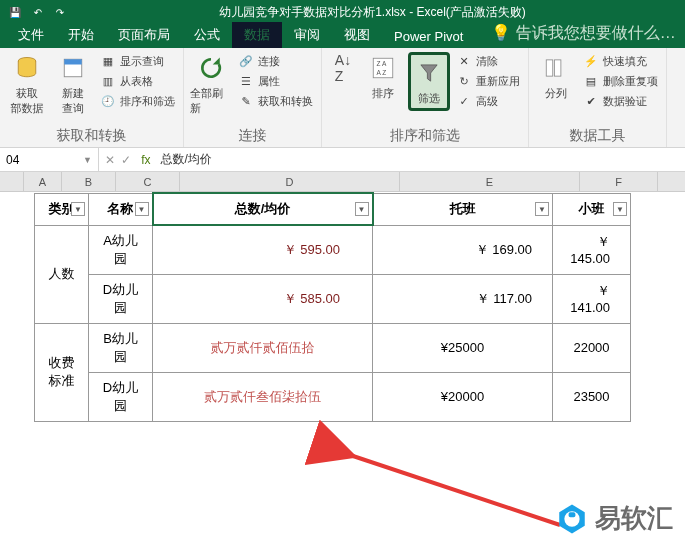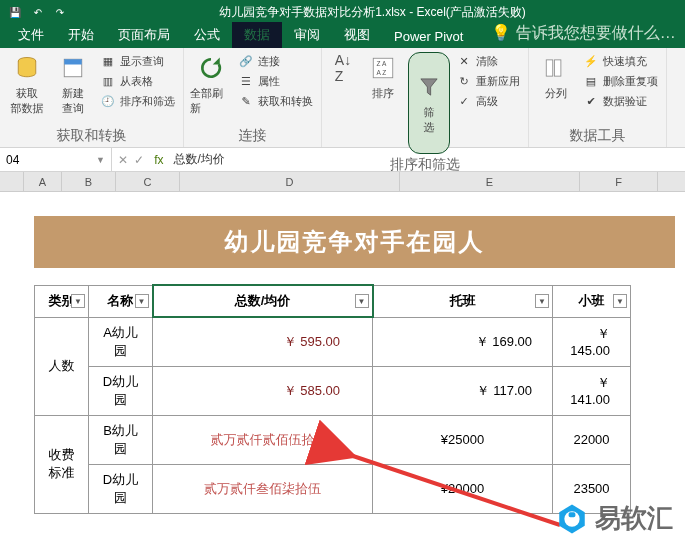--- a/index.html
+++ b/index.html
@@ -23,21 +23,21 @@
 .group-content { display: flex; gap: 4px; align-items: flex-start; flex: 1; }
 .group-label { text-align: center; font-size: 14px; color: #666; padding-top: 2px; }
 .big-btn { display: flex; flex-direction: column; align-items: center; width: 42px; cursor: pointer; font-size: 11px; color: #444; }
 .big-btn .icon { width: 32px; height: 32px; margin-bottom: 2px; display: flex; align-items: center; justify-content: center; }
 .small-stack { display: flex; flex-direction: column; gap: 2px; }
 .small-btn { display: flex; align-items: center; gap: 4px; font-size: 11px; color: #444; cursor: pointer; white-space: nowrap; padding: 1px 2px; }
 .small-btn .icon { width: 16px; height: 16px; display: inline-flex; align-items: center; justify-content: center; }
 
 
 .formula-bar { display: flex; align-items: center; border-bottom: 1px solid #d4d4d4; height: 24px; background: #fff; }
-.name-box { width: 112px; border-right: 1px solid #d4d4d4; padding: 0 6px; font-size: 12px; height: 100%; display: flex; align-items: center; gap: 45px; }
+.name-box { width: 99px; border-right: 1px solid #d4d4d4; padding: 0 6px; font-size: 12px; height: 100%; display: flex; align-items: center; gap: 45px; }
 .name-box .dd { margin-left: auto; color: #888; font-size: 9px; }
 .fx-btns { display: flex; gap: 6px; padding: 0 6px; color: #999; }
 .fx-label { color: #4d7c0f; padding: 0 4px; }
 .formula-input { flex: 1; padding: 0 6px; font-size: 12px; color: #333; }
 
 
 .col-headers { display: flex; height: 20px; background: #e6e6e6; border-bottom: 1px solid #ccc; }
 .row-head-spacer { width: 24px; border-right: 1px solid #ccc; background: #e6e6e6; }
 .col-h { border-right: 1px solid #ccc; text-align: center; font-size: 11px; color: #555; display: flex; align-items: center; justify-content: center; }
 
@@ -175,21 +175,21 @@
       <div class="big-btn">
         <div class="icon">
             <svg viewBox="0 0 32 32" width="26" height="26">
               <rect x="4" y="4" width="24" height="24" fill="#fff" stroke="#888"></rect>
               <text x="8" y="14" font-size="8" fill="#555">Z A</text>
               <text x="8" y="24" font-size="8" fill="#555">A Z</text>
             </svg>
           </div>
         <span>排序</span>
       </div>
-      <div class="big-btn" style="background:#d4e6d4;border:1px solid #14532d;border-radius:12px;padding:18px">
+      <div class="big-btn" style="background:#d4e6d4;border:3px solid #14532d;border-radius:4px;padding:2px">
         <div class="icon">
             <svg viewBox="0 0 32 32" width="26" height="26">
               <path d="M6 6h20l-8 10v10l-4-3v-7z" fill="#888" stroke="#555"></path>
             </svg>
           </div>
         <span>筛选</span>
       </div>
       <div class="small-stack">
         <div class="small-btn">
             <span class="icon">✕</span>
@@ -256,21 +256,20 @@
   <div class="row-head-spacer"></div>
   <div class="col-h" style="width:38px">A</div>
   <div class="col-h" style="width:54px">B</div>
   <div class="col-h" style="width:64px">C</div>
   <div class="col-h" style="width:220px">D</div>
   <div class="col-h" style="width:180px">E</div>
   <div class="col-h" style="width:78px">F</div>
 </div>
 
 <div class="sheet">
-  <div class="banner">幼儿园竞争对手在园人</div>
 
   <table class="tbl">
     <tbody>
         <tr>
       <th class="c-cat"><span>类别</span><span class="filter">▼</span></th>
       <th class="c-name"><span>名称</span><span class="filter">▼</span></th>
       <th class="c-total active-col"><span>总数/均价</span><span class="filter">▼</span></th>
       <th class="c-tuo"><span>托班</span><span class="filter">▼</span></th>
       <th class="c-xiao"><span>小班</span><span class="filter">▼</span></th>
     </tr>

